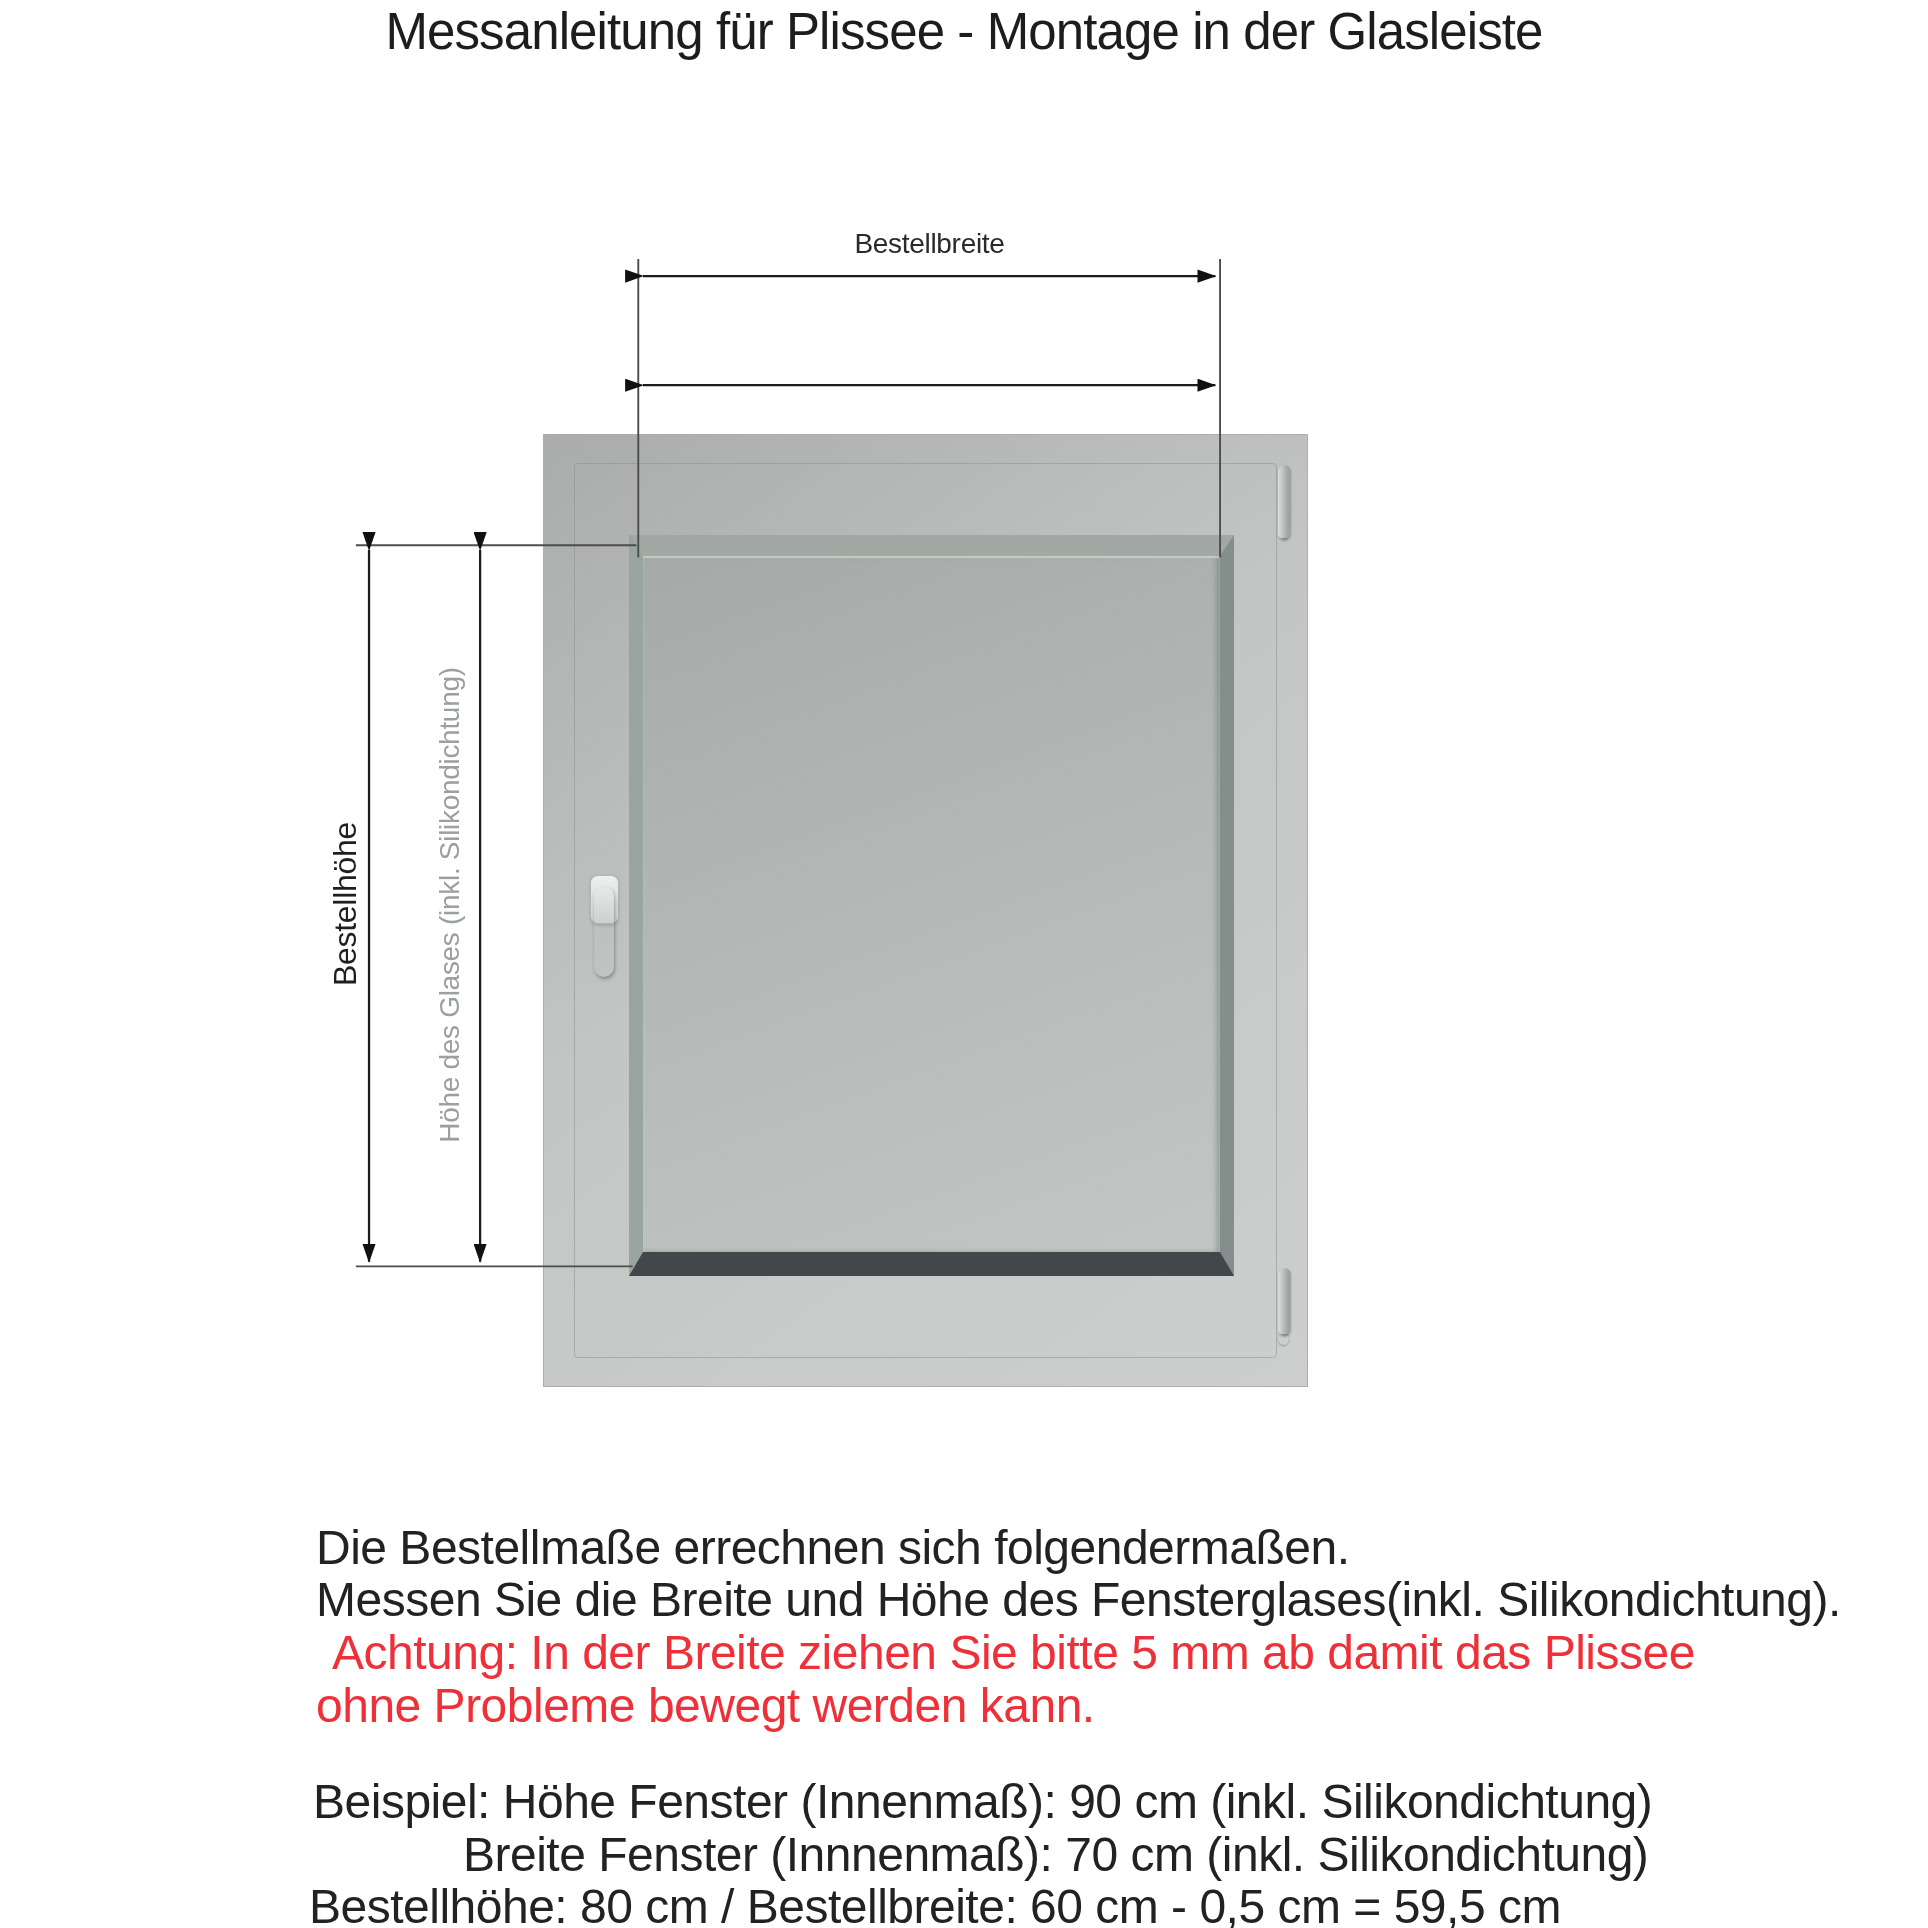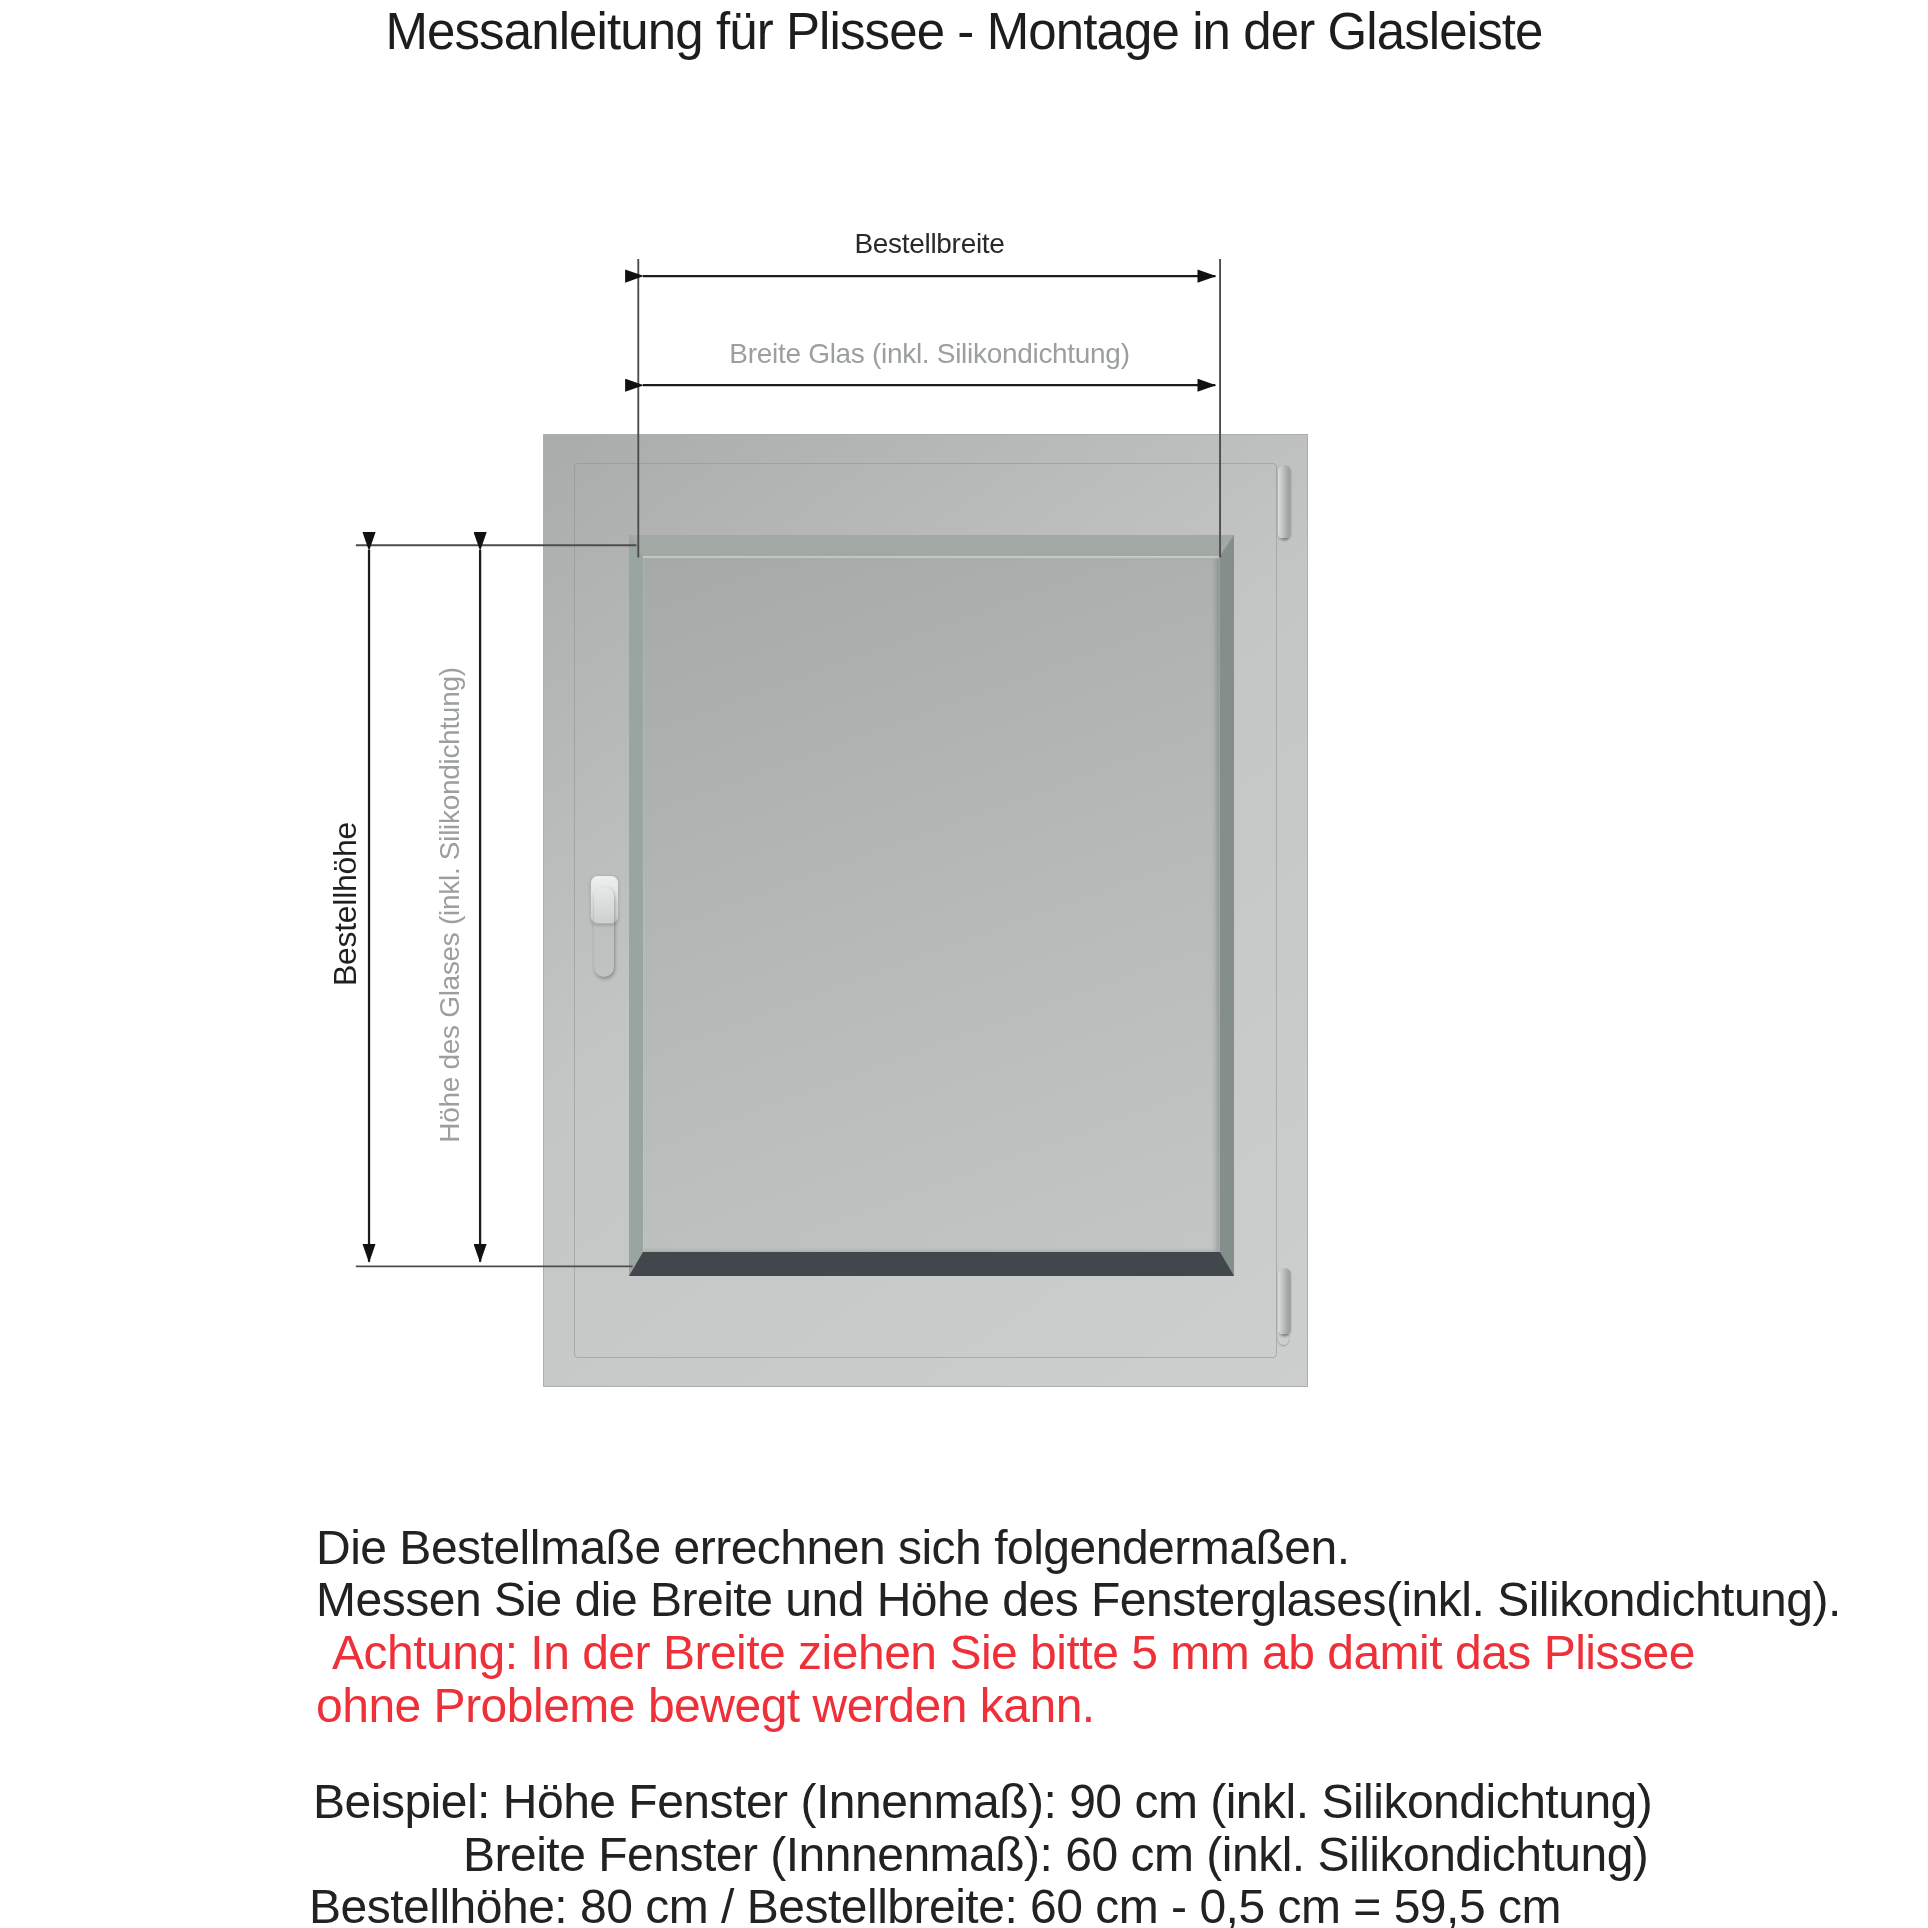--- a/index.html
+++ b/index.html
@@ -114,26 +114,25 @@
 
     <g stroke="#1c1c1c" stroke-width="2.4">
       <line x1="683" y1="293" x2="1291" y2="293" marker-start="url(#ah)" marker-end="url(#ah)"></line>
       <line x1="683" y1="409" x2="1291" y2="409" marker-start="url(#ah)" marker-end="url(#ah)"></line>
       <line x1="392" y1="584" x2="392" y2="1340" marker-start="url(#ah)" marker-end="url(#ah)"></line>
       <line x1="510" y1="584" x2="510" y2="1340" marker-start="url(#ah)" marker-end="url(#ah)"></line>
     </g>
   </svg>
 
   <div class="dim-label h dark" style="left:694px;top:228px;width:471px;">Bestellbreite</div>
-  <div class="dim-label h muted" style="left:647px;top:338px;width:565px;">Breite Glas (inkl. Silikondichtung)</div>
   <div class="dim-label v order-height-label" style="left:43px;top:885px;">Bestellhöhe</div>
   <div class="dim-label v muted" style="left:148px;top:886px;">Höhe des Glases (inkl. Silikondichtung)</div>
 </div>
 
 <div class="txt" style="left:316px;top:1524px;">Die Bestellmaße errechnen sich folgendermaßen.</div>
 <div class="txt" style="left:316px;top:1576px;">Messen Sie die Breite und Höhe des Fensterglases(inkl. Silikondichtung).</div>
 <div class="txt warn" style="left:332px;top:1629px;">Achtung: In der Breite ziehen Sie bitte 5 mm ab damit das Plissee</div>
 <div class="txt warn" style="left:316px;top:1682px;">ohne Probleme bewegt werden kann.</div>
 
 <div class="txt" style="left:313px;top:1778px;">Beispiel: Höhe Fenster (Innenmaß): 90 cm (inkl. Silikondichtung)</div>
-<div class="txt" style="left:463px;top:1831px;">Breite Fenster (Innnenmaß): 60 cm  (inkl. Silikondichtung)</div>
+<div class="txt" style="left:463px;top:1831px;">Breite Fenster (Innnenmaß): 70 cm  (inkl. Silikondichtung)</div>
 <div class="txt" style="left:309px;top:1883px;">Bestellhöhe: 80 cm / Bestellbreite: 60 cm  - 0,5 cm = 59,5 cm</div>
 
 
 </body></html>

